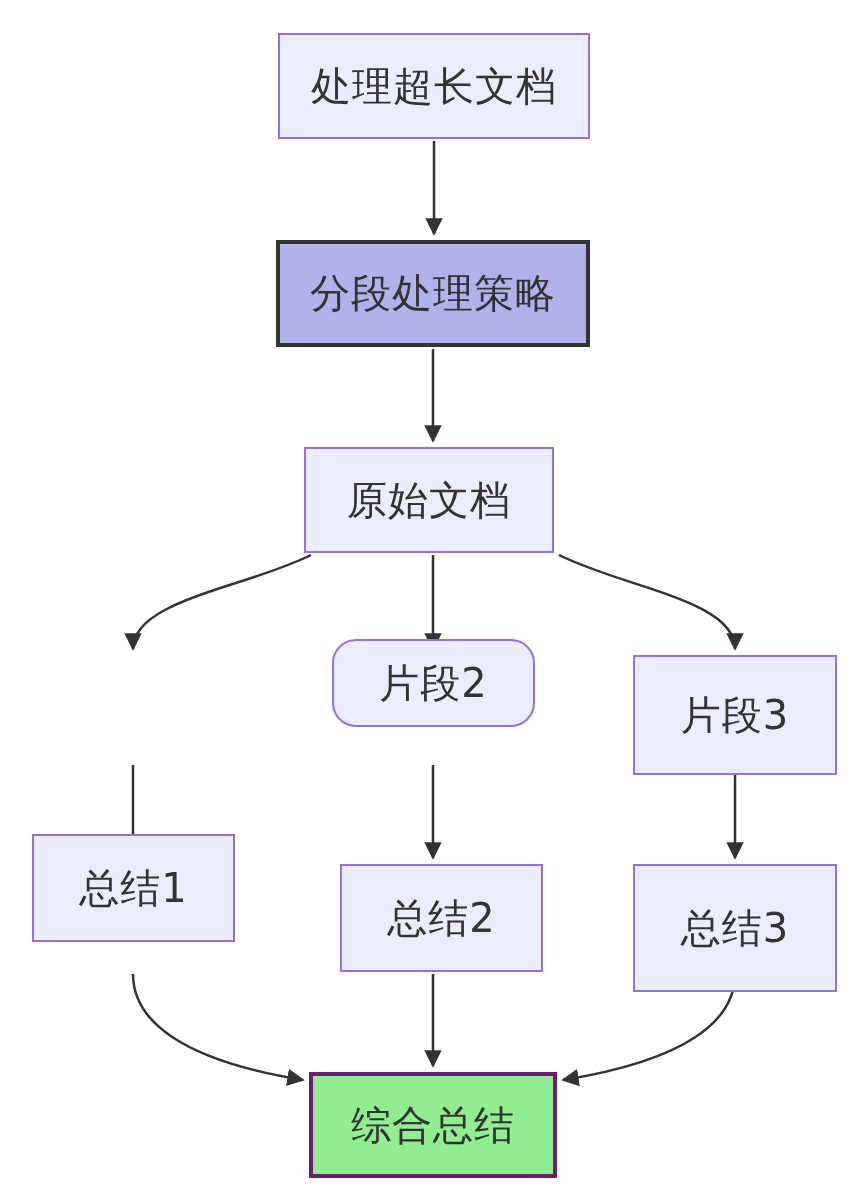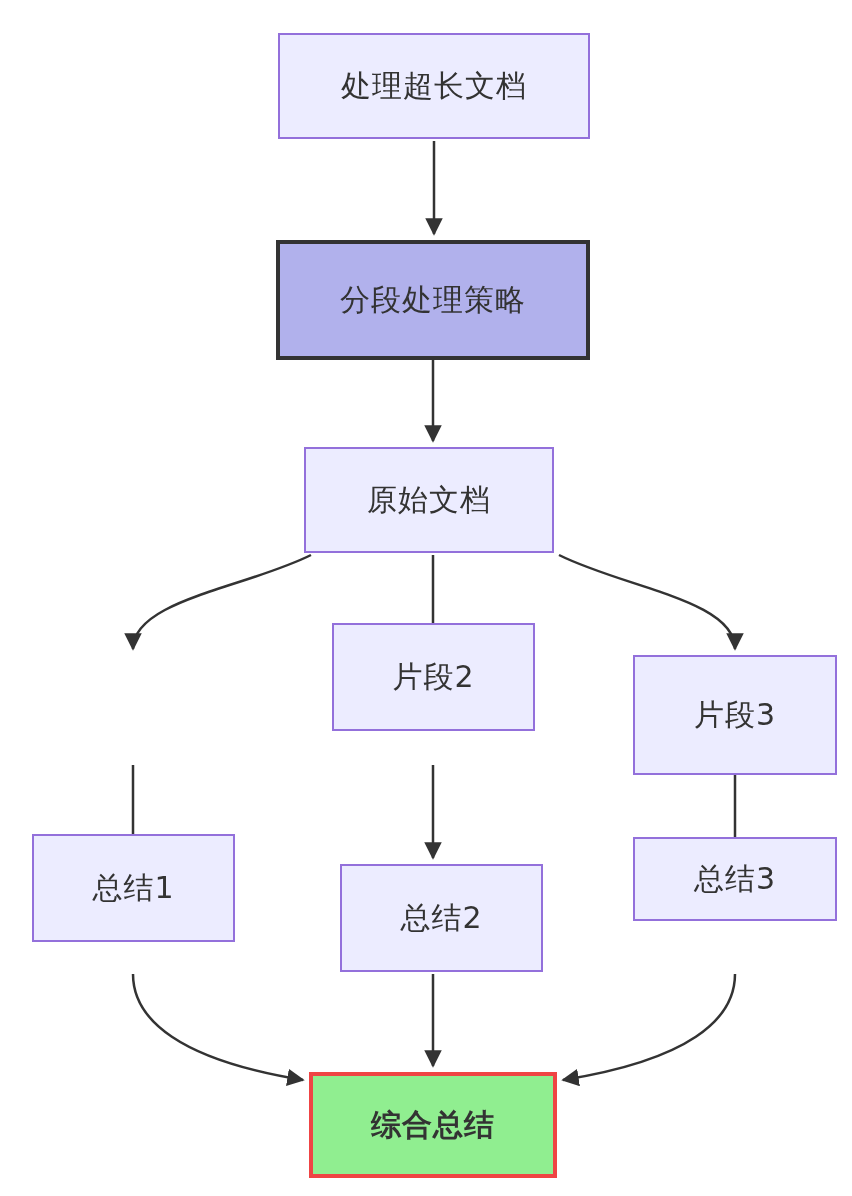--- a/index.html
+++ b/index.html
@@ -16,47 +16,46 @@
     left: 0; top: 0;
     width: 852px; height: 1196px;
     z-index: 0;
   }
   .node {
     position: absolute;
     box-sizing: border-box;
     display: flex;
     align-items: center;
     justify-content: center;
-    font-size: 30px;
+    font-size: 40px;
     letter-spacing: 1px;
     color: #333333;
     text-align: center;
     z-index: 1;
     background: #ececff;
     border: 2px solid #9370db;
   }
   .node--emphasis {
     background: #b1b1ec;
     border: 4px solid #333333;
   }
   .node--success {
     background: #90ee90;
-    border: 4px solid #ef4444;
-    font-weight: bold;
+    border: 4px solid #701a75;
   }
   
   .n-A  { left: 278px; top: 33px;   width: 312px; height: 106px; }
-  .n-B  { left: 276px; top: 240px;  width: 314px; height: 120px; }
+  .n-B  { left: 276px; top: 240px;  width: 314px; height: 107px; }
   .n-C  { left: 304px; top: 447px;  width: 250px; height: 106px; }
   .n-D1 { left: 32px;  top: 655px;  width: 203px; height: 108px; }
-  .n-D2 { left: 332px; top: 623px;  width: 203px; height: 108px; }
+  .n-D2 { left: 332px; top: 639px;  width: 203px; height: 88px; border-radius: 24px; }
   .n-D3 { left: 633px; top: 655px;  width: 204px; height: 120px; }
   .n-E1 { left: 32px;  top: 834px;  width: 203px; height: 108px; }
   .n-E2 { left: 340px; top: 864px;  width: 203px; height: 108px; }
-  .n-E3 { left: 633px; top: 837px;  width: 204px; height: 84px; }
+  .n-E3 { left: 633px; top: 864px;  width: 204px; height: 128px; }
   .n-F  { left: 309px; top: 1072px; width: 248px; height: 106px; }
   .edge {
     stroke: #333333;
     stroke-width: 2.5;
     fill: none;
   }
 </style>
 </head>
 <body>
 

